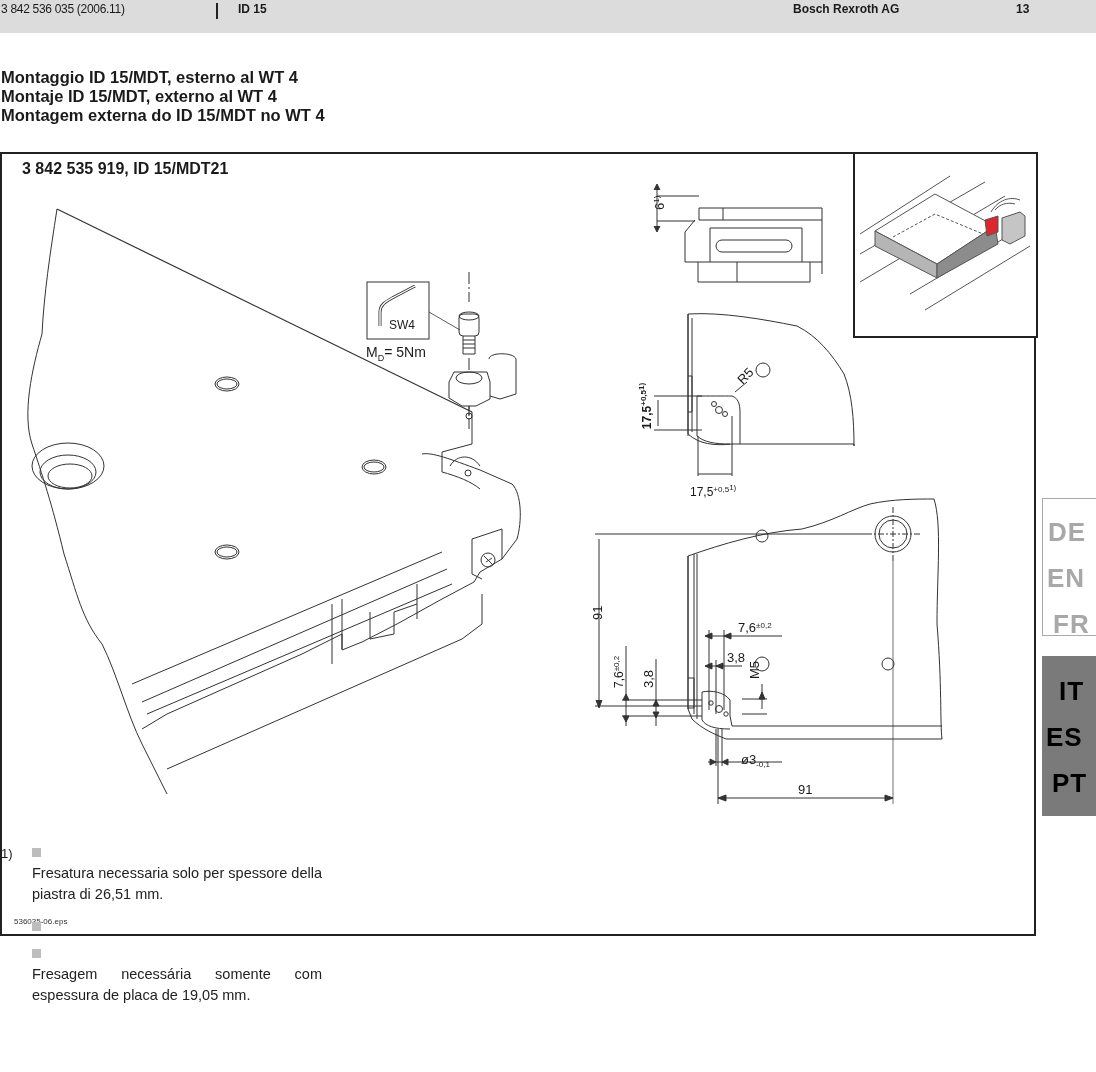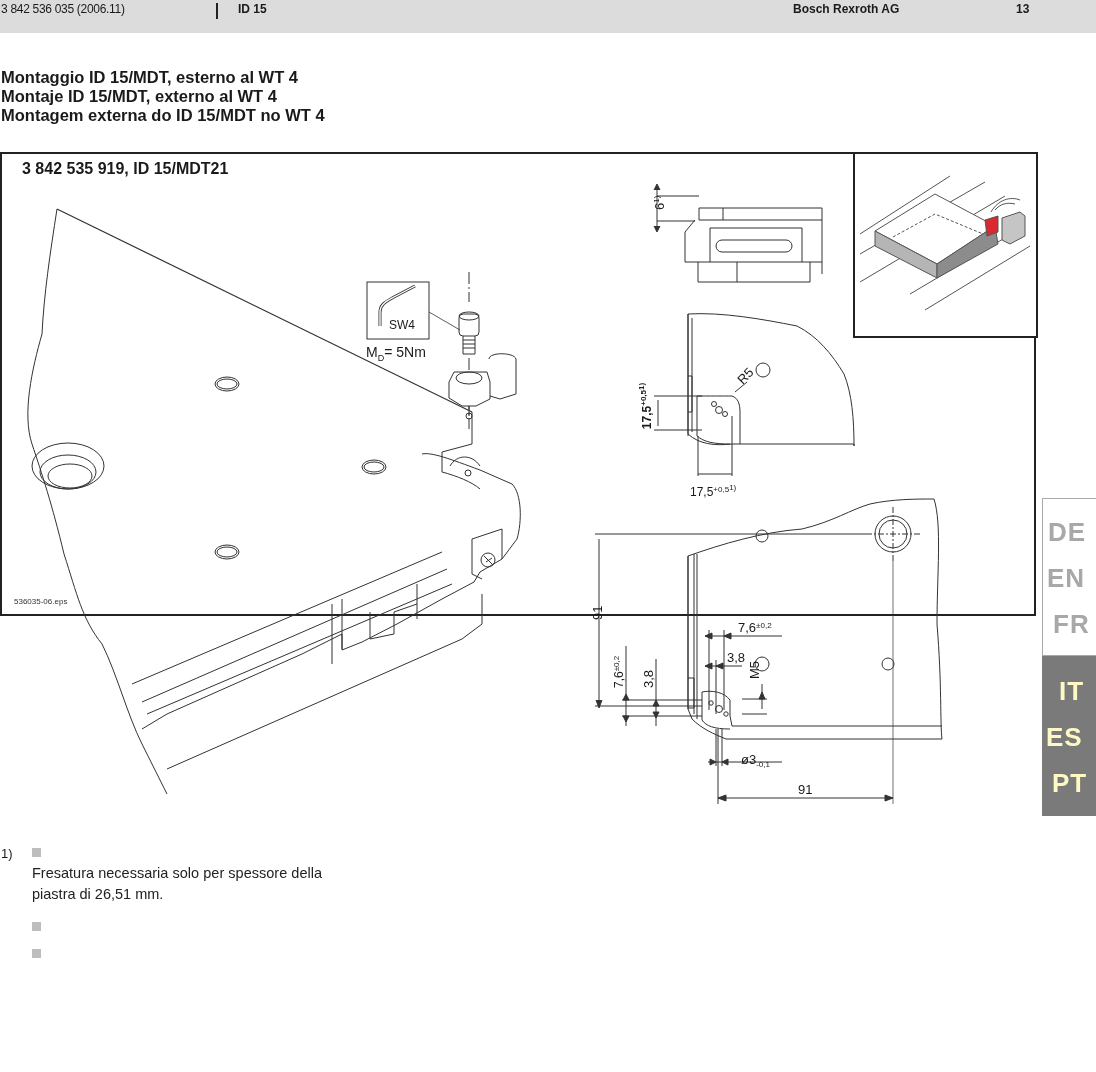--- a/index.html
+++ b/index.html
@@ -7,30 +7,30 @@
          font-family:"Liberation Sans", sans-serif; color:#1a1a1a; }
   .header { position:absolute; left:0; top:0; width:1096px; height:33px; background:#dcdcdc; }
   .header span { position:absolute; top:0; font-size:12px; line-height:18px; }
   .h-docnum { left:1px; letter-spacing:-0.3px; }
   .h-sep { left:216px; top:3px !important; width:1.5px; height:16px; background:#222; }
   .h-id { left:238px; font-weight:bold; }
   .h-company { left:793px; font-weight:bold; }
   .h-page { left:1016px; font-weight:bold; }
   .titles { position:absolute; left:1px; top:68px; font-weight:bold; font-size:16.5px; line-height:19px; }
   .titles div { white-space:nowrap; }
-  .figure { position:absolute; left:0; top:152px; width:1036px; height:464px; border:2px solid #222; box-sizing:border-box; }
+  .figure { position:absolute; left:0; top:152px; width:1036px; height:784px; border:2px solid #222; box-sizing:border-box; }
   .fig-title { position:absolute; left:20px; top:6px; font-weight:bold; font-size:16px; }
   .fig-file { position:absolute; left:12px; bottom:8px; font-size:8px; color:#333; }
   .inset { position:absolute; left:851px; top:-2px; width:185px; height:186px; border:2px solid #222; box-sizing:border-box; background:#fff; }
   svg text { font-family:"Liberation Sans", sans-serif; }
-  .lang-top { position:absolute; left:1042px; top:498px; width:54px; height:158px; border:1px solid #aaa; border-right:none; box-sizing:border-box; background:#fff; }
+  .lang-top { position:absolute; left:1042px; top:498px; width:54px; height:138px; border:1px solid #aaa; border-right:none; box-sizing:border-box; background:#fff; }
   .lang-bot { position:absolute; left:1042px; top:656px; width:54px; height:160px; background:#7a7a7a; }
   .lang { position:absolute; font-weight:bold; font-size:26px; letter-spacing:1px; }
   .lang-top .lang { color:#a8a8a8; }
-  .lang-bot .lang { color:#fef9c3; }
+  .lang-bot .lang { color:#000000; }
   .footnote { position:absolute; left:1px; top:846px; font-size:13px; }
   .notes { position:absolute; left:32px; top:848px; width:290px; font-size:14.5px; line-height:20.5px; color:#222; }
   .note { margin-bottom:18px; }
   .bullet { display:block; width:9px; height:9px; background:#bdbdbd; margin:0 0 6px 0; }
   .note p { margin:0; text-align:justify; }
 </style>
 </head>
 <body>
 
 <div class="header">
@@ -209,14 +209,15 @@
 <div class="notes">
   <div class="note">
     <span class="bullet"></span>
     <p>Fresatura necessaria solo per spessore della piastra di 26,51 mm.</p>
   </div>
   <div class="note">
     <span class="bullet"></span>
   </div>
   <div class="note">
     <span class="bullet"></span>
+    <p>Fresagem necessária somente com espessura de placa de 19,05 mm.</p>
   </div>
 </div>
 
 </body></html>

